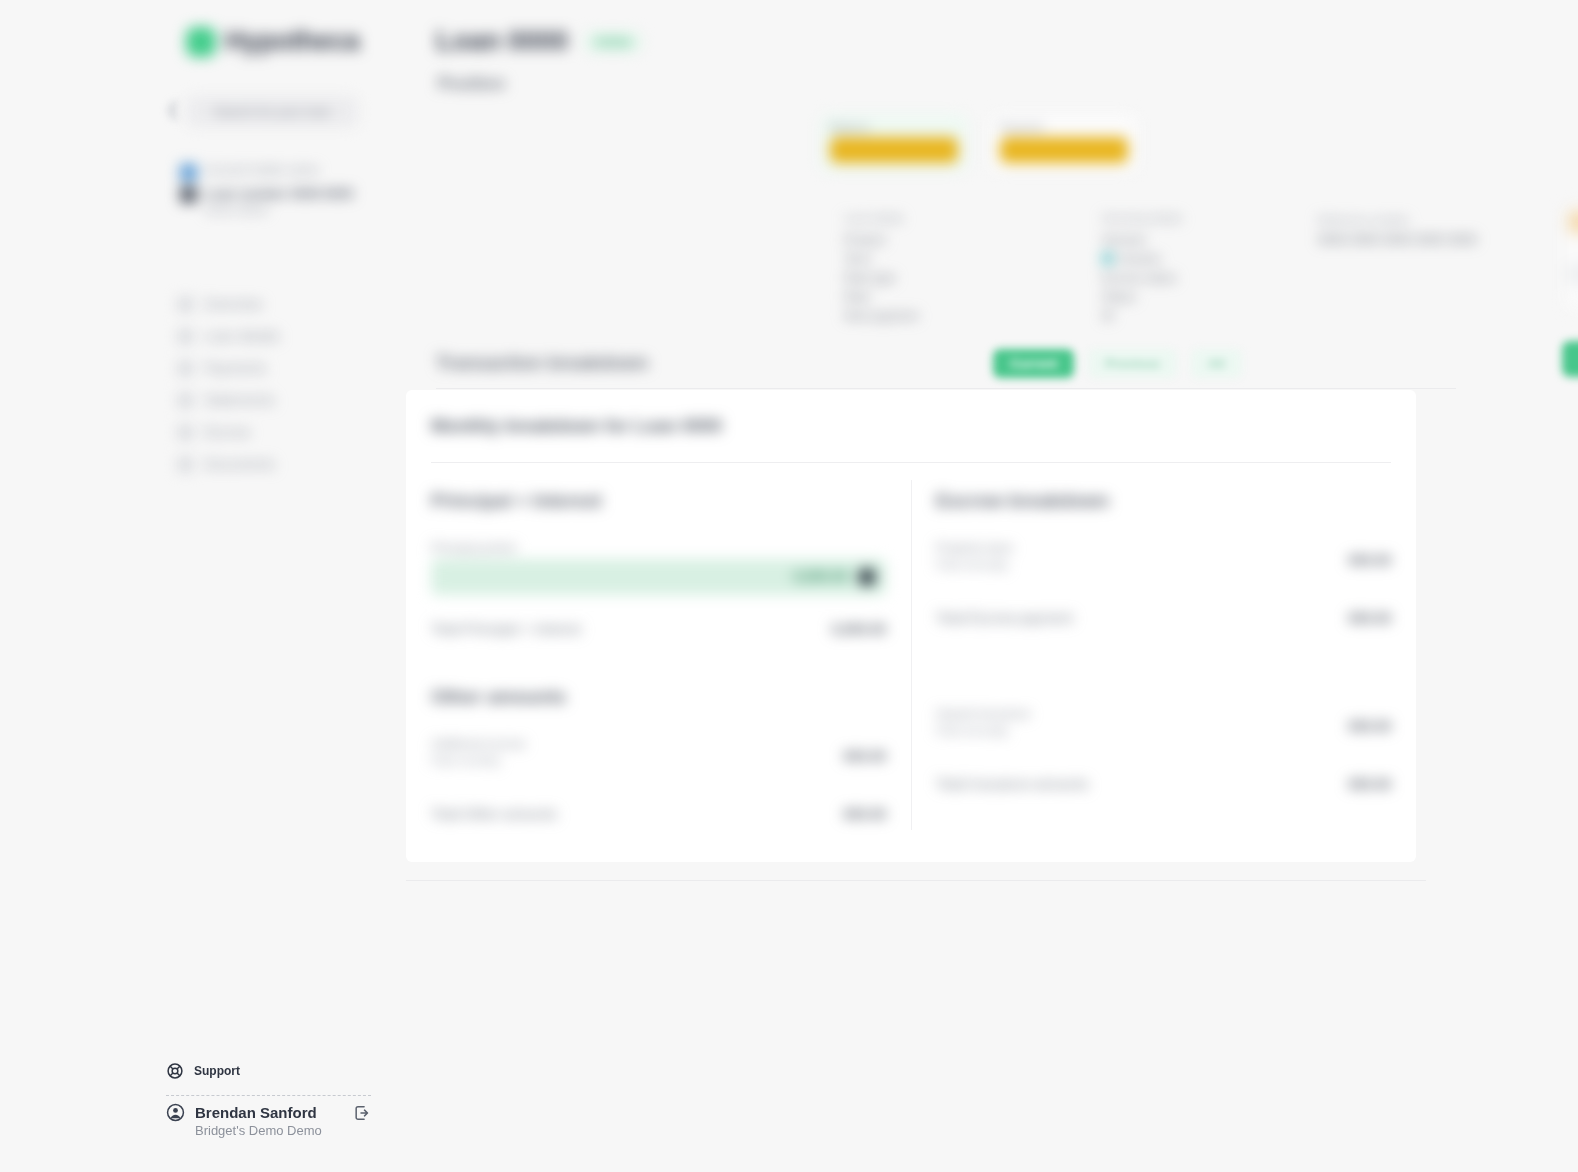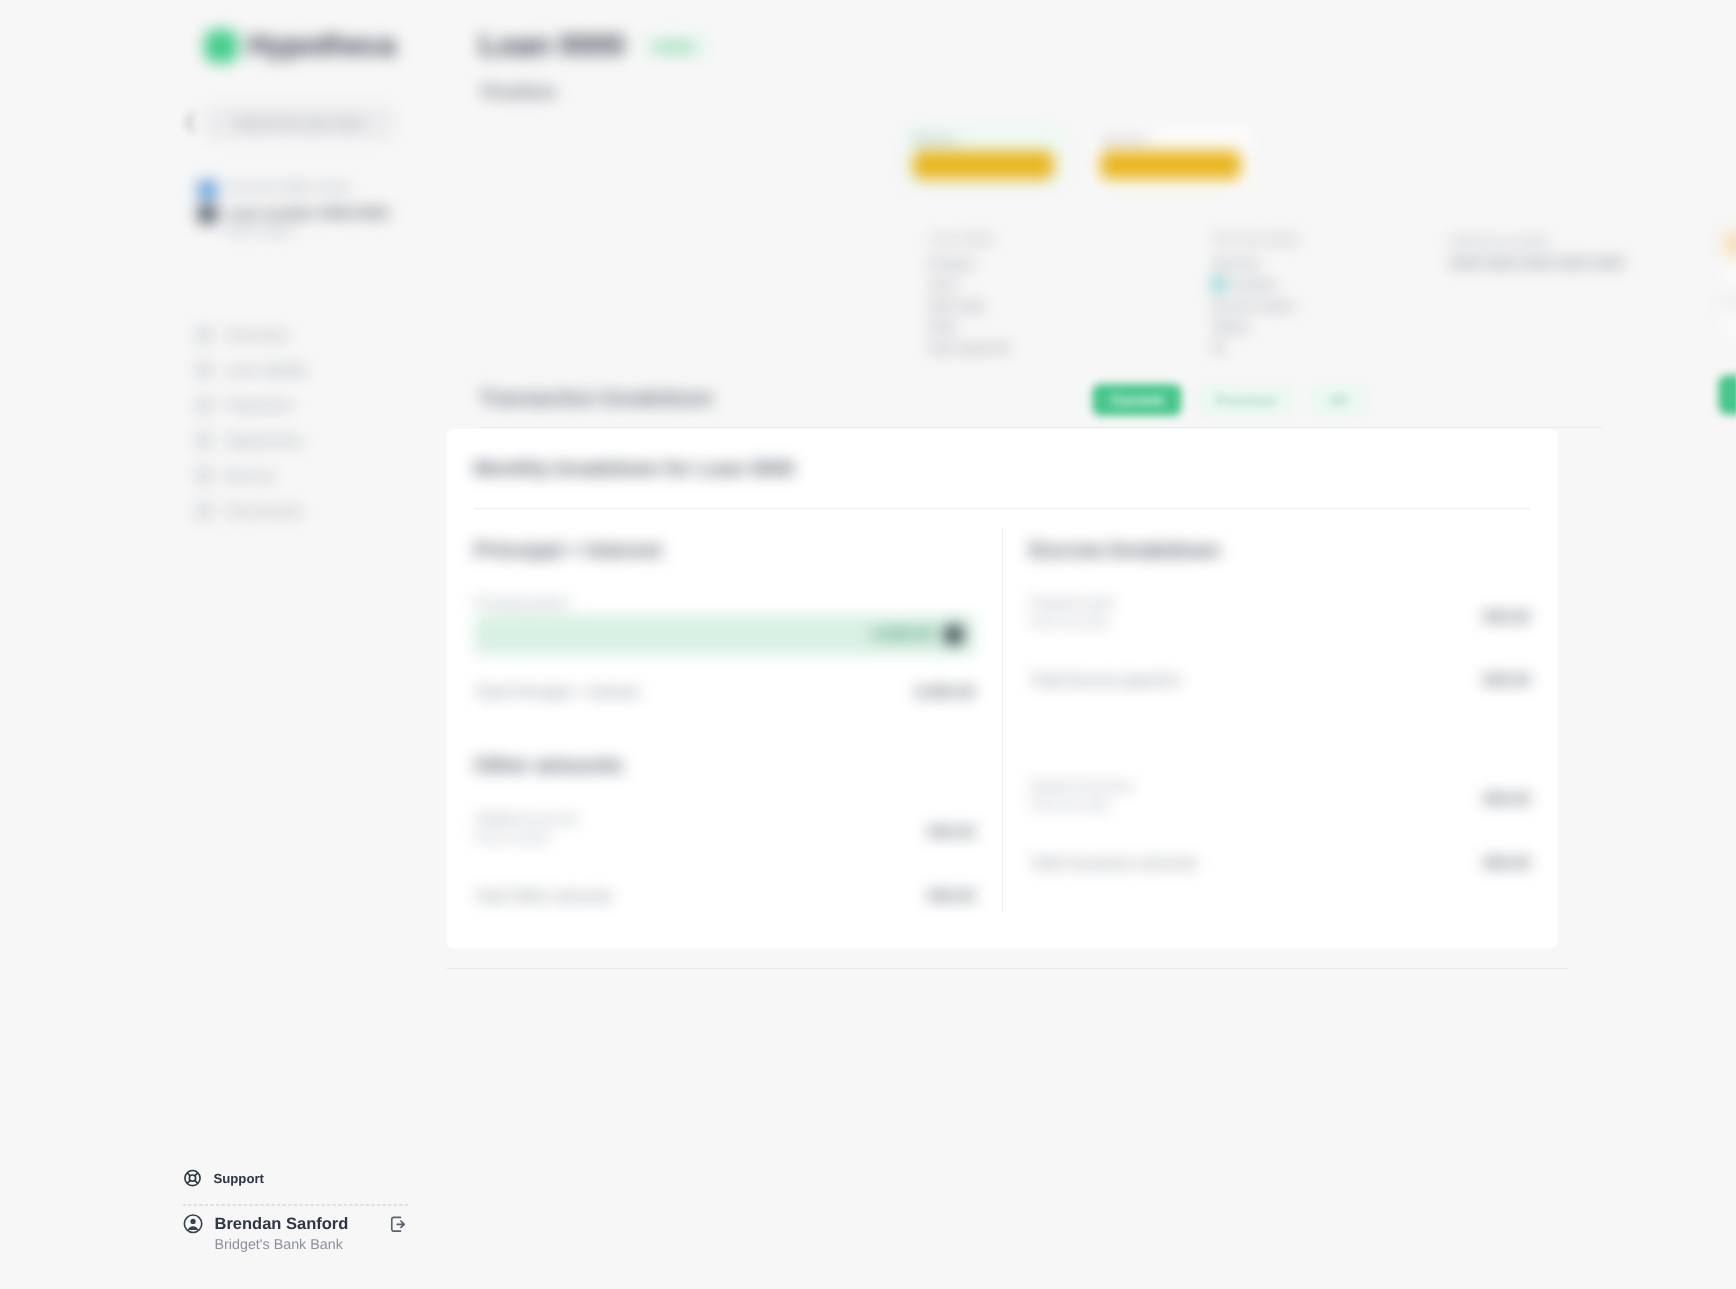--- a/index.html
+++ b/index.html
@@ -306,21 +306,21 @@
     <div class="divider"></div>
 
     <div class="user-row">
       <svg width="19" height="19" viewBox="0 0 24 24">
         <circle cx="12" cy="12" r="10" fill="none" stroke="#3a4150" stroke-width="1.9"></circle>
         <circle cx="12" cy="9.4" r="3" fill="#3a4150"></circle>
         <path d="M5.8 19.3c1.1-3 3.4-4.5 6.2-4.5s5.1 1.5 6.2 4.5" fill="#3a4150"></path>
       </svg>
       <div class="user-txt">
         <div class="user-name">Brendan Sanford</div>
-        <div class="user-org">Bridget's Bank Bank</div>
+        <div class="user-org">Bridget's Demo Demo</div>
       </div>
       <svg width="20" height="20" viewBox="0 0 24 24">
         <path d="M14.5 4.5H7.2A2.2 2.2 0 0 0 5 6.7v10.6a2.2 2.2 0 0 0 2.2 2.2h7.3" fill="none" stroke="#5b616d" stroke-width="1.8" stroke-linecap="round"></path>
         <path d="M15 8.6l3.6 3.4-3.6 3.4M10.8 12h7.6" fill="none" stroke="#5b616d" stroke-width="1.8" stroke-linecap="round" stroke-linejoin="round"></path>
       </svg>
     </div>
   </div>
 
   <div id="main">
 

